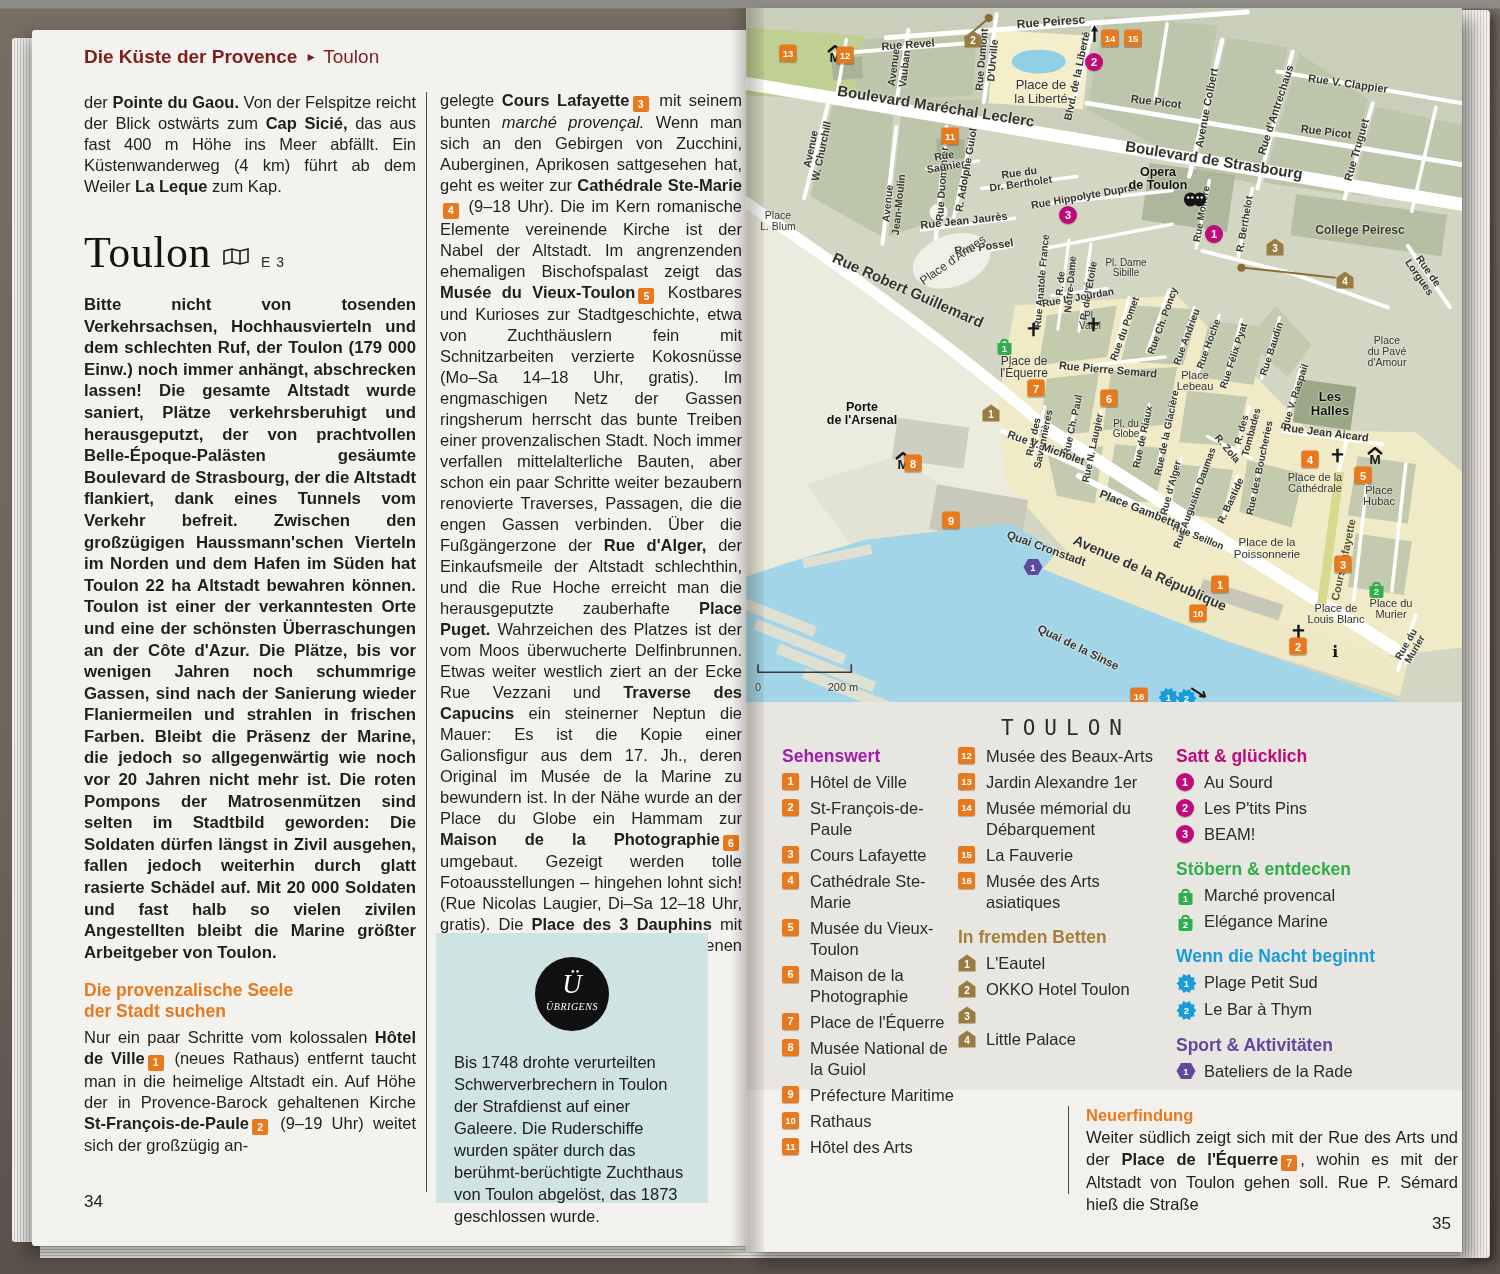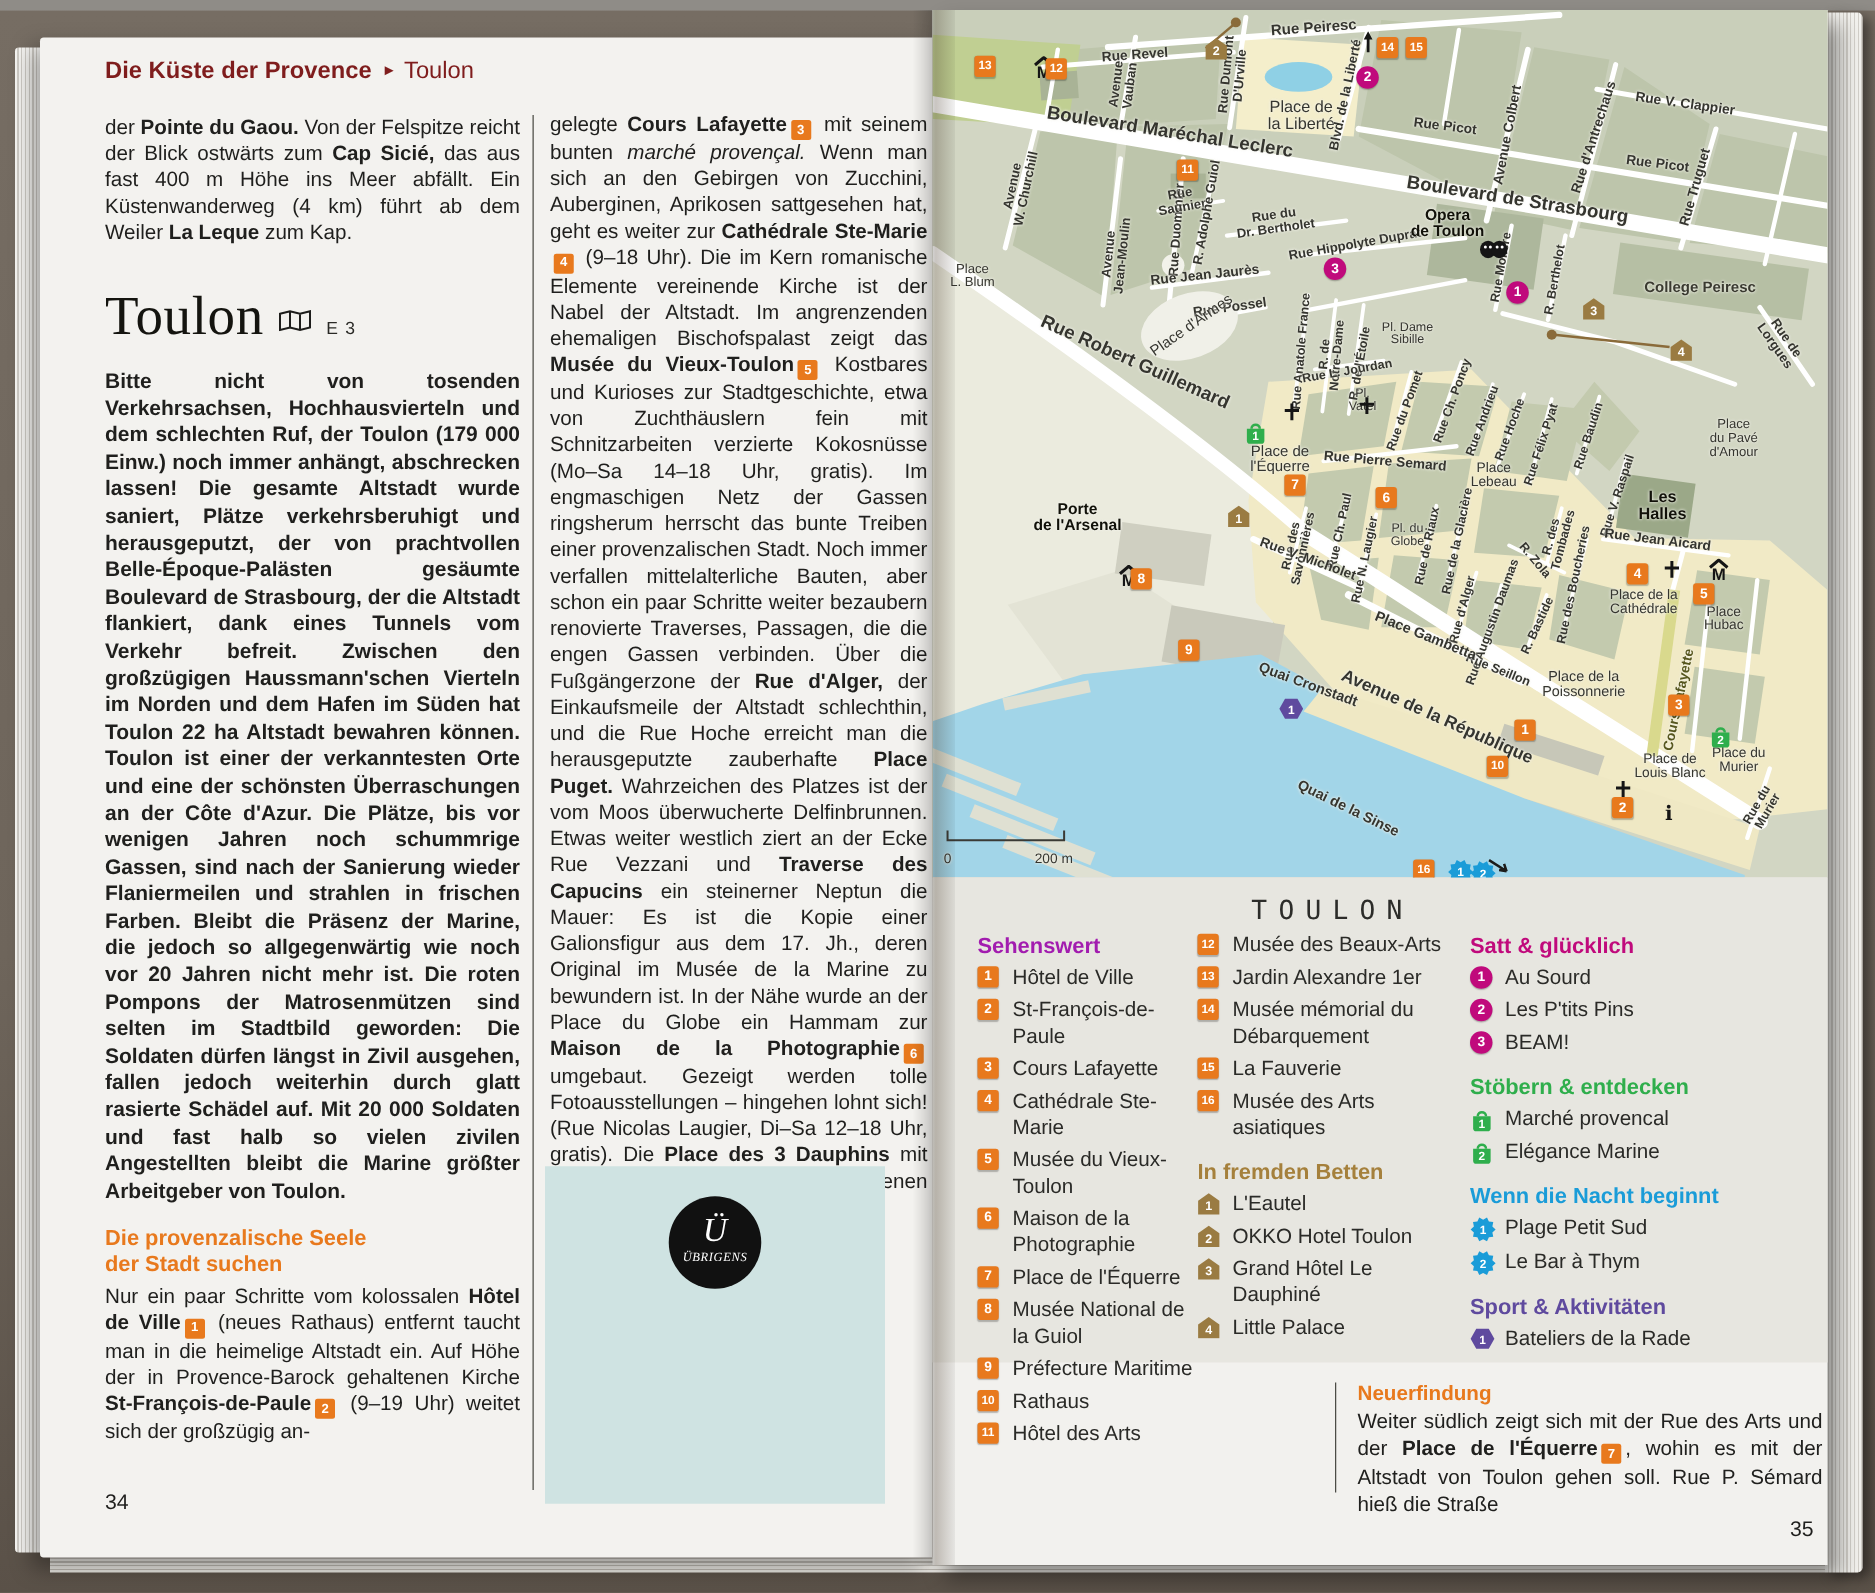--- a/index.html
+++ b/index.html
@@ -93,20 +93,21 @@
 
     <div class="col" style="left:408px;top:60px;width:302px;">
       <p class="body"><span>gelegte </span><span style="font-weight: 700;">Cours Lafayette</span><span class="mk">3</span><span> mit seinem bunten </span><span style="font-style: italic;">marché provençal.</span><span> Wenn man sich an den Gebirgen von Zucchini, Auberginen, Aprikosen sattgesehen hat, geht es weiter zur </span><span style="font-weight: 700;">Cathédrale Ste-Marie</span><span class="mk">4</span><span> (9–18 Uhr). Die im Kern romanische Elemente vereinende Kirche ist der Nabel der Altstadt. Im angrenzenden ehemaligen Bischofspalast zeigt das </span><span style="font-weight: 700;">Musée du Vieux-Toulon</span><span class="mk">5</span><span> Kostbares und Kurioses zur Stadtgeschichte, etwa von Zuchthäuslern fein mit Schnitzarbeiten verzierte Kokosnüsse (Mo–Sa 14–18 Uhr, gratis). Im engmaschigen Netz der Gassen ringsherum herrscht das bunte Treiben einer provenzalischen Stadt. Noch immer verfallen mittelalterliche Bauten, aber schon ein paar Schritte weiter bezaubern renovierte Traverses, Passagen, die die engen Gassen verbinden. Über die Fußgängerzone der </span><span style="font-weight: 700;">Rue d'Alger,</span><span> der Einkaufsmeile der Altstadt schlechthin, und die Rue Hoche erreicht man die herausgeputzte zauberhafte </span><span style="font-weight: 700;">Place Puget.</span><span> Wahrzeichen des Platzes ist der vom Moos überwucherte Delfinbrunnen. Etwas weiter westlich ziert an der Ecke Rue Vezzani und </span><span style="font-weight: 700;">Traverse des Capucins</span><span> ein steinerner Neptun die Mauer: Es ist die Kopie einer Galionsfigur aus dem 17. Jh., deren Original im Musée de la Marine zu bewundern ist. In der Nähe wurde an der Place du Globe ein Hammam zur </span><span style="font-weight: 700;">Maison de la Photographie</span><span class="mk">6</span><span> umgebaut. Gezeigt werden tolle Fotoausstellungen – hingehen lohnt sich! (Rue Nicolas Laugier, Di–Sa 12–18 Uhr, gratis). Die </span><span style="font-weight: 700;">Place des 3 Dauphins</span><span> mit einer Büste des in Toulon geborenen Filmschauspielers Raimu</span></p>
     </div>
 
     <div id="uebox">
       <div class="circ">
         <span class="u">Ü</span>
         <span class="s">ÜBRIGENS</span>
       </div>
+      <p>Bis 1748 drohte verurteilten Schwerverbrechern in Toulon der Strafdienst auf einer Galeere. Die Ruderschiffe wurden später durch das berühmt-berüchtigte Zuchthaus von Toulon abgelöst, das 1873 geschlossen wurde.</p>
     </div>
   </div>
 
   <div class="page" id="page-right">
 
     <div id="map">
       <svg width="716" height="694" viewBox="0 0 714 700" preserveAspectRatio="none">
         <rect width="714" height="700" fill="#d2d6c3"></rect>
         <polygon points="0,0 714,0 714,196 0,78" fill="#c9cfba"></polygon>
 
@@ -654,21 +655,20 @@
             </div>
             <div class="leg-item">
               <span class="ic">
                 <span style="display: inline-flex;">
                   <svg width="18" height="18" viewBox="0 0 18 18">
                     <polygon points="9,0.5 17.5,6.5 17.5,17.5 0.5,17.5 0.5,6.5" fill="#9a7b42"></polygon>
                     <text x="9" y="14" font-size="10" font-weight="bold" fill="#fff" text-anchor="middle" font-family="Liberation Sans,sans-serif">3</text>
                   </svg>
                 </span>
               </span>
-              <span class="txt">Grand Hôtel Le Dauphiné</span>
             </div>
             <div class="leg-item">
               <span class="ic">
                 <span style="display: inline-flex;">
                   <svg width="18" height="18" viewBox="0 0 18 18">
                     <polygon points="9,0.5 17.5,6.5 17.5,17.5 0.5,17.5 0.5,6.5" fill="#9a7b42"></polygon>
                     <text x="9" y="14" font-size="10" font-weight="bold" fill="#fff" text-anchor="middle" font-family="Liberation Sans,sans-serif">4</text>
                   </svg>
                 </span>
               </span>

